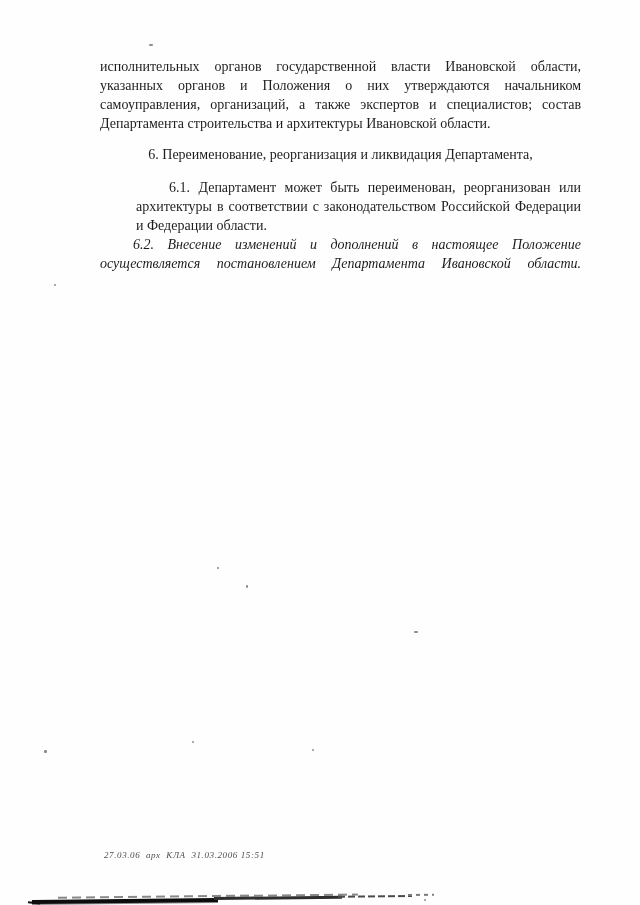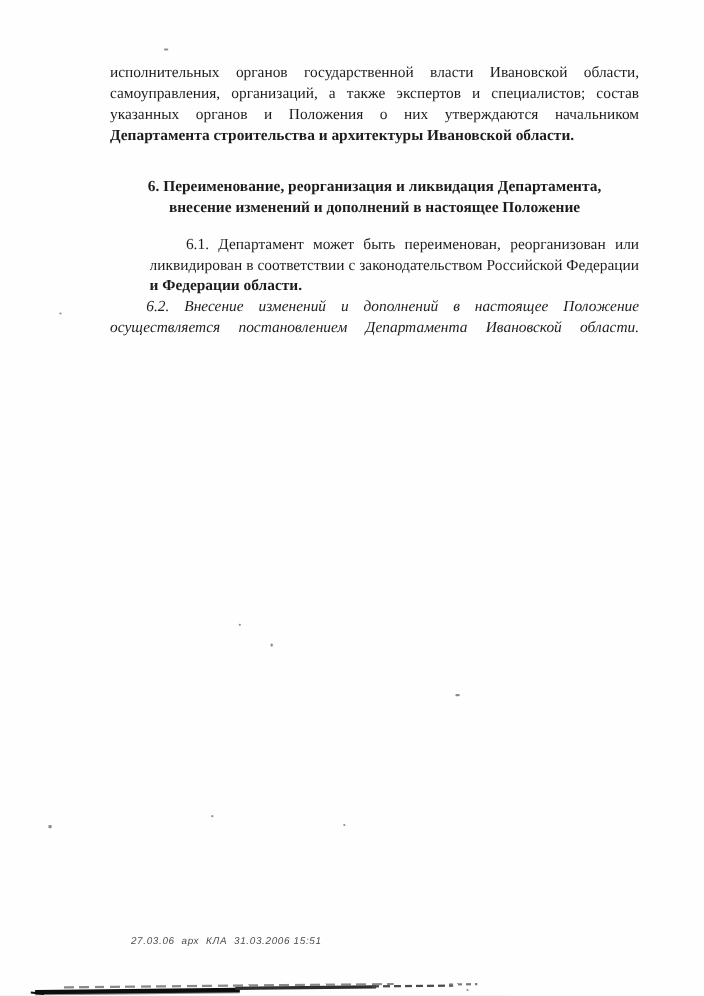--- a/index.html
+++ b/index.html
@@ -26,38 +26,37 @@
     height: 19px;
     overflow: hidden;
     text-align: justify;
     text-align-last: justify;
     text-justify: inter-word;
     white-space: normal;
   }
   .jline.lastline {
     text-align: left;
     text-align-last: left;
-    font-weight: bold;
   }
   .jline.indent { text-indent: 33px; }
   .heading {
-    margin-top: 28px;
-    font-weight: bold;
+    margin-top: 12px;
+    font-weight: normal;
   }
   .heading .jline {
     text-align: center;
     text-align-last: center;
   }
   .clause61 { margin-top: 14px; margin-left: 36px; }
   .clause62 { margin-top: 0; font-style: italic; }
   .footer-stamp {
     position: absolute;
-    left: 119px;
+    left: 104px;
     top: 850px;
-    font-family: Liberation Sans, sans-serif;
+    font-family: Liberation Serif, serif;
     font-size: 9px;
     line-height: 11px;
     font-style: italic;
     letter-spacing: 0.6px;
     color: #4c4c4c;
     white-space: pre;
   }
   .speck {
     position: absolute;
     background: #8d8d8d;
@@ -85,33 +84,32 @@
 </style>
 </head>
 <body>
 
 <div class="page">
 
   <div class="textblock">
 
     <div>
       <div class="jline">исполнительных органов государственной власти Ивановской области,</div>
+      <div class="jline">указанных органов и Положения о них утверждаются начальником</div>
       <div class="jline">самоуправления, организаций, а также экспертов и специалистов; состав</div>
-      <div class="jline">указанных органов и Положения о них утверждаются начальником</div>
       <div class="jline lastline">Департамента строительства и архитектуры Ивановской области.</div>
     </div>
 
     <div class="heading">
       <div class="jline">6. Переименование, реорганизация и ликвидация Департамента,</div>
-      <div class="jline">внесение изменений и дополнений в настоящее Положение</div>
     </div>
 
     <div class="clause61">
       <div class="jline indent">6.1. Департамент может быть переименован, реорганизован или</div>
-      <div class="jline">ликвидирован в соответствии с законодательством Российской Федерации</div>
+      <div class="jline">архитектуры в соответствии с законодательством Российской Федерации</div>
       <div class="jline lastline">и Федерации области.</div>
     </div>
 
     <div class="clause62">
       <div class="jline indent">6.2. Внесение изменений и дополнений в настоящее Положение</div>
       <div class="jline">осуществляется постановлением Департамента Ивановской области.</div>
     </div>
 
   </div>
 

